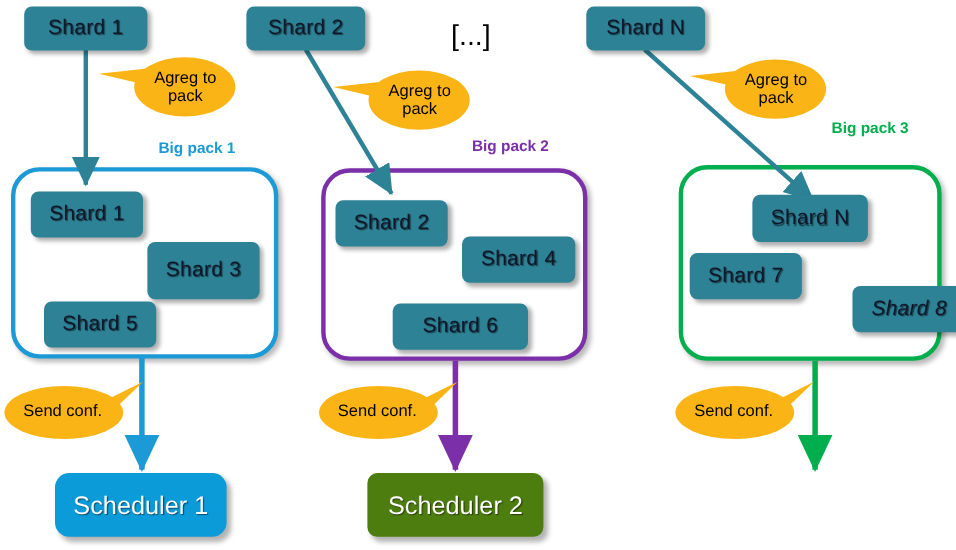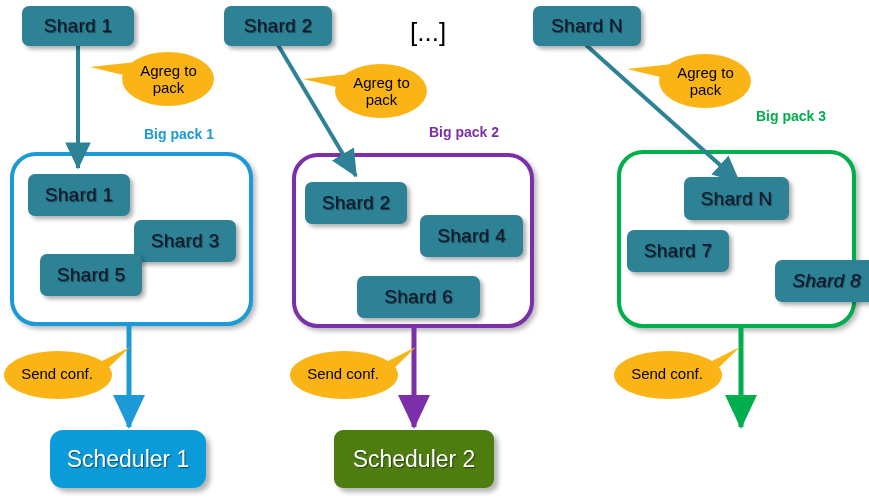--- a/index.html
+++ b/index.html
@@ -183,24 +183,24 @@
   </div>
 
   <div class="pack-title" style="left:144px; top:126px;">Big pack 1</div>
   <div class="pack-title t2" style="left:429px; top:124px;">Big pack 2</div>
   <div class="pack-title t3" style="left:756px; top:108px;text-align:center;">Big pack 3</div>
 
   <div class="pack" style="left:10px; top:152px; width:243px; height:174px;"></div>
   <div class="shard" style="left:28px; top:174px; width:102px; height:42px;">
     <span>Shard 1</span>
   </div>
-  <div class="shard" style="left:134px; top:220px; width:102px; height:42px;">
+  <div class="shard" style="left:134px; top:220px; width:102px; height:52px;">
     <span>Shard 3</span>
   </div>
-  <div class="shard" style="left:40px; top:254px; width:102px; height:42px;">
+  <div class="shard" style="left:40px; top:274px; width:102px; height:42px;">
     <span>Shard 5</span>
   </div>
 
   <div class="pack p2" style="left:292px; top:153px; width:242px; height:175px;"></div>
   <div class="shard" style="left:305px; top:182px; width:102px; height:42px;">
     <span>Shard 2</span>
   </div>
   <div class="shard" style="left:420px; top:215px; width:103px; height:42px;">
     <span>Shard 4</span>
   </div>

